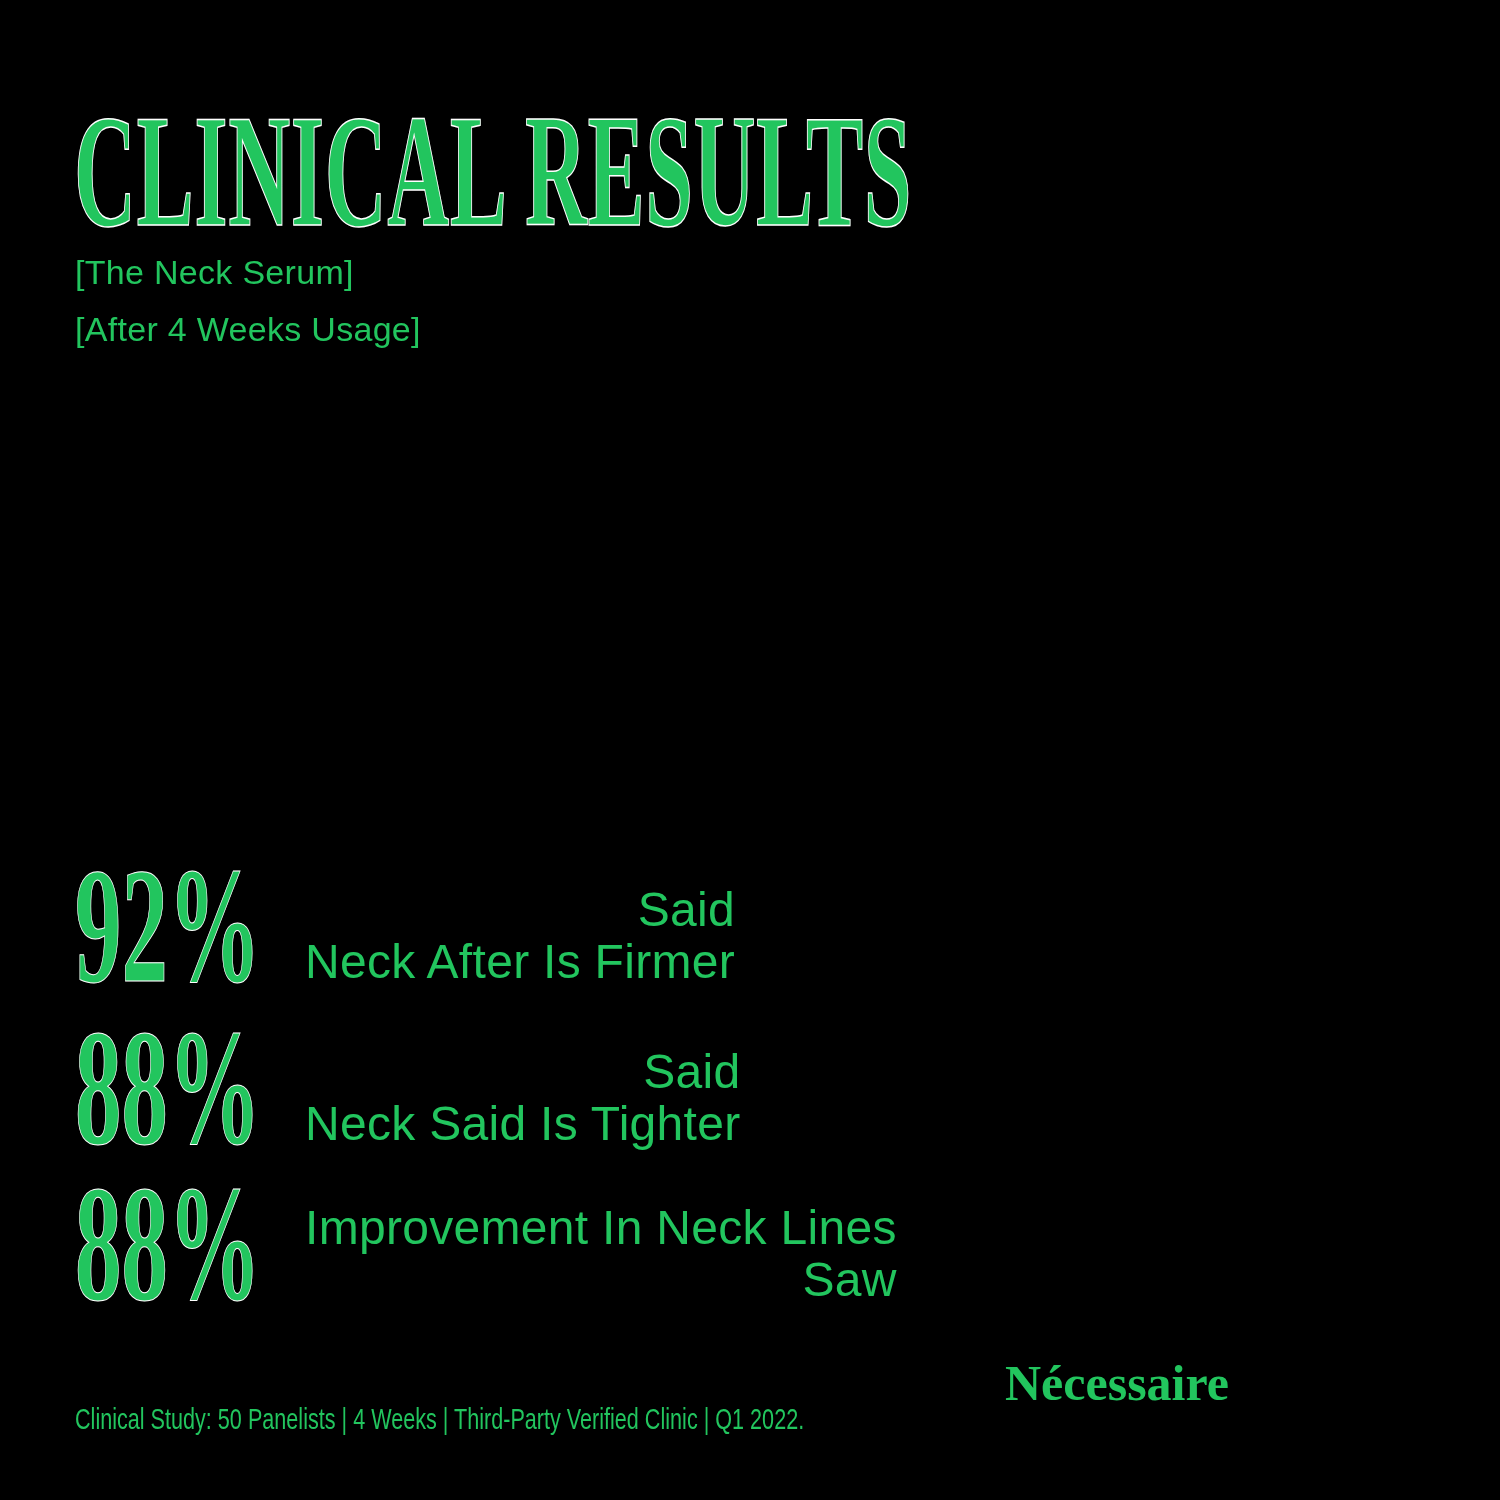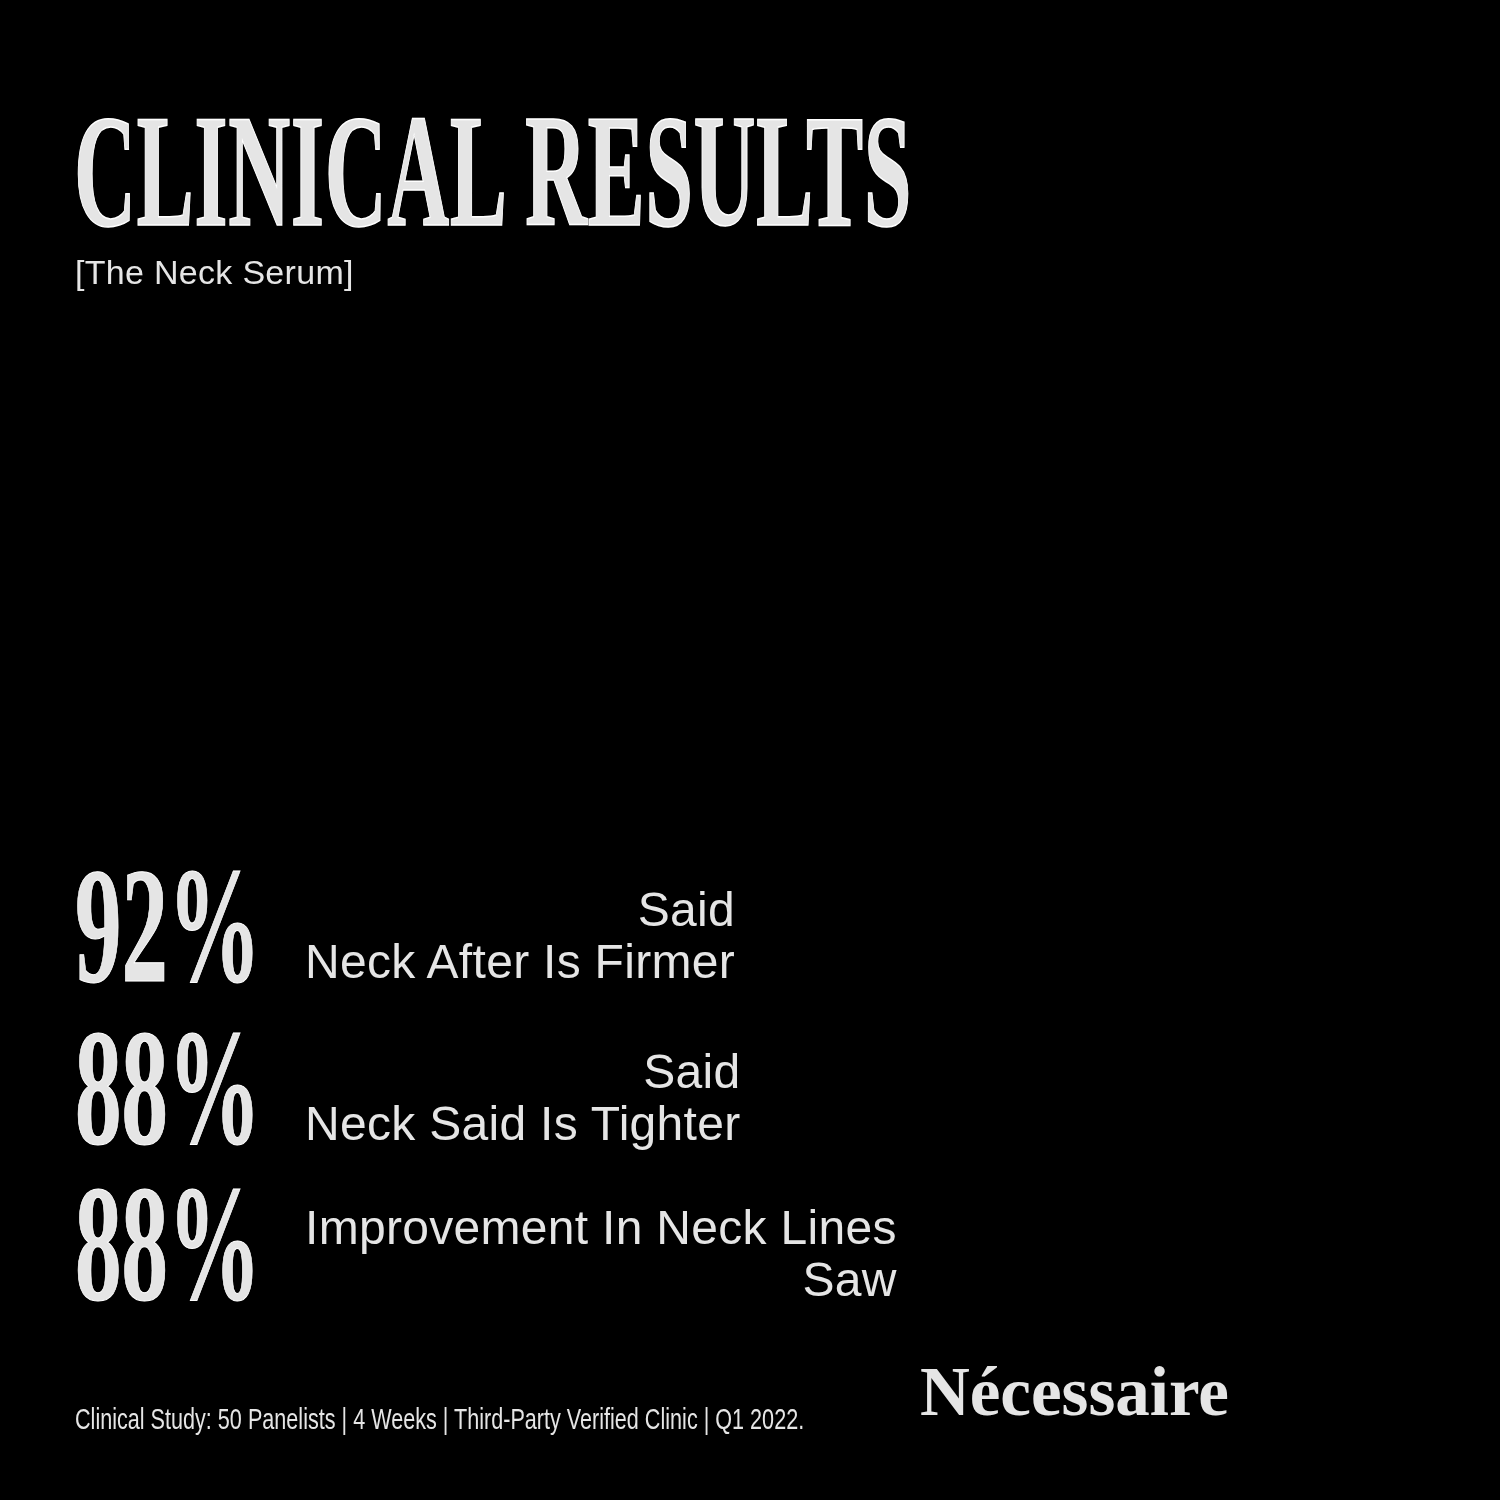--- a/index.html
+++ b/index.html
@@ -5,21 +5,21 @@
   html, body {
     margin: 0;
     padding: 0;
     background: #000000;
   }
   .canvas {
     position: relative;
     width: 1302px;
     height: 1500px;
     background: #000000;
-    color: #e5e5e5;
+    color: #22c55e;
     font-family: "Liberation Sans", sans-serif;
     overflow: hidden;
   }
   .group { display: contents; }
 
   
   .title {
     position: absolute;
     left: 74px;
     top: 90px;
@@ -89,35 +89,36 @@
     transform: scaleX(0.72);
     transform-origin: left top;
   }
 
   .brand {
     position: absolute;
     right: 73px;
     top: 1358px;
     font-family: "Liberation Serif", serif;
     font-weight: 700;
-    font-size: 69px;
+    font-size: 50px;
     line-height: 1;
     white-space: nowrap;
   }
 </style>
 </head>
 <body>
 
 <div class="canvas">
 
   <div class="group">
     <h1 class="title">CLINICAL RESULTS</h1>
 
     <div class="subtitle">
       <div>[The Neck Serum]</div>
+      <div>[After 4 Weeks Usage]</div>
     </div>
   </div>
 
   <div class="group">
 
     <div class="stat stat-1">
       <div class="stat-value">92%</div>
       <div class="stat-lines">
         <div>Said</div>
         <div>Neck After Is Firmer</div>

